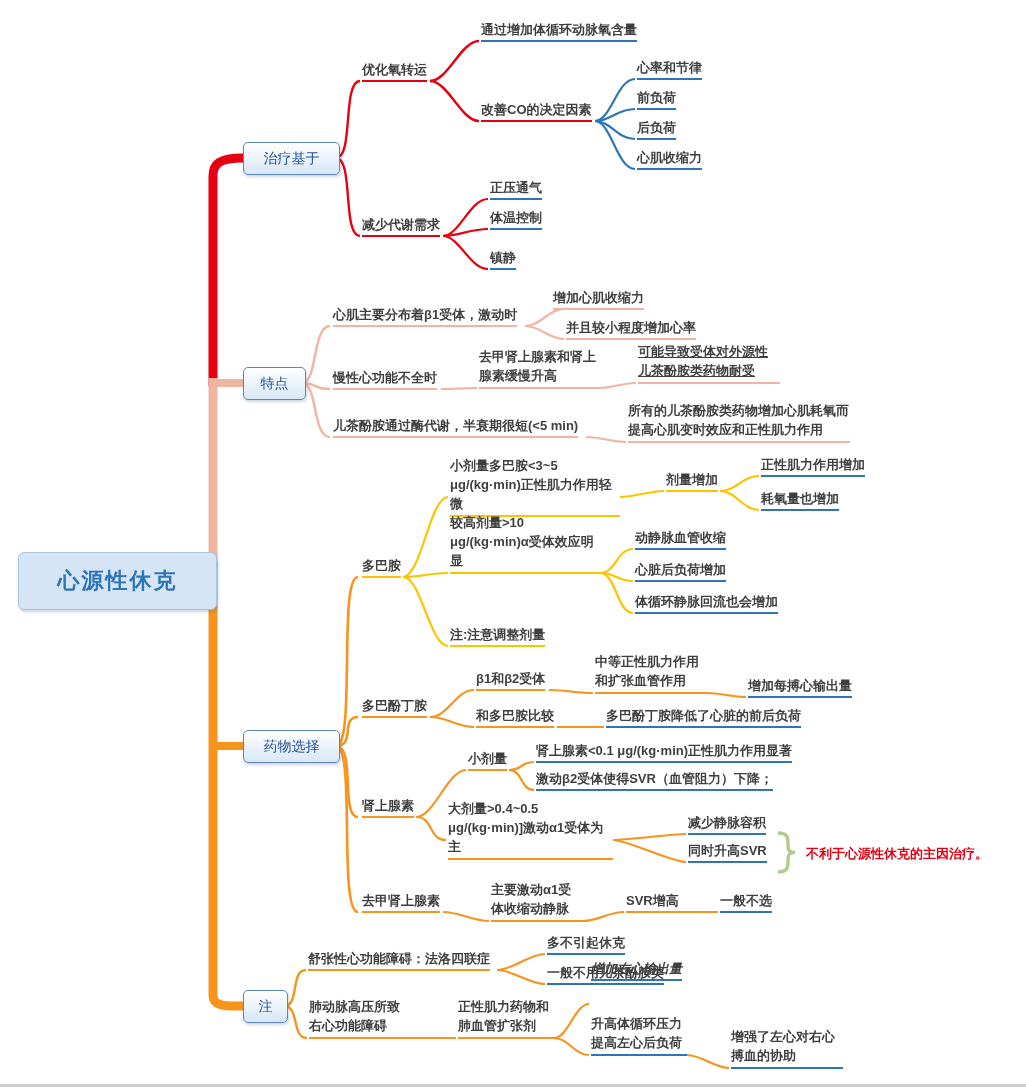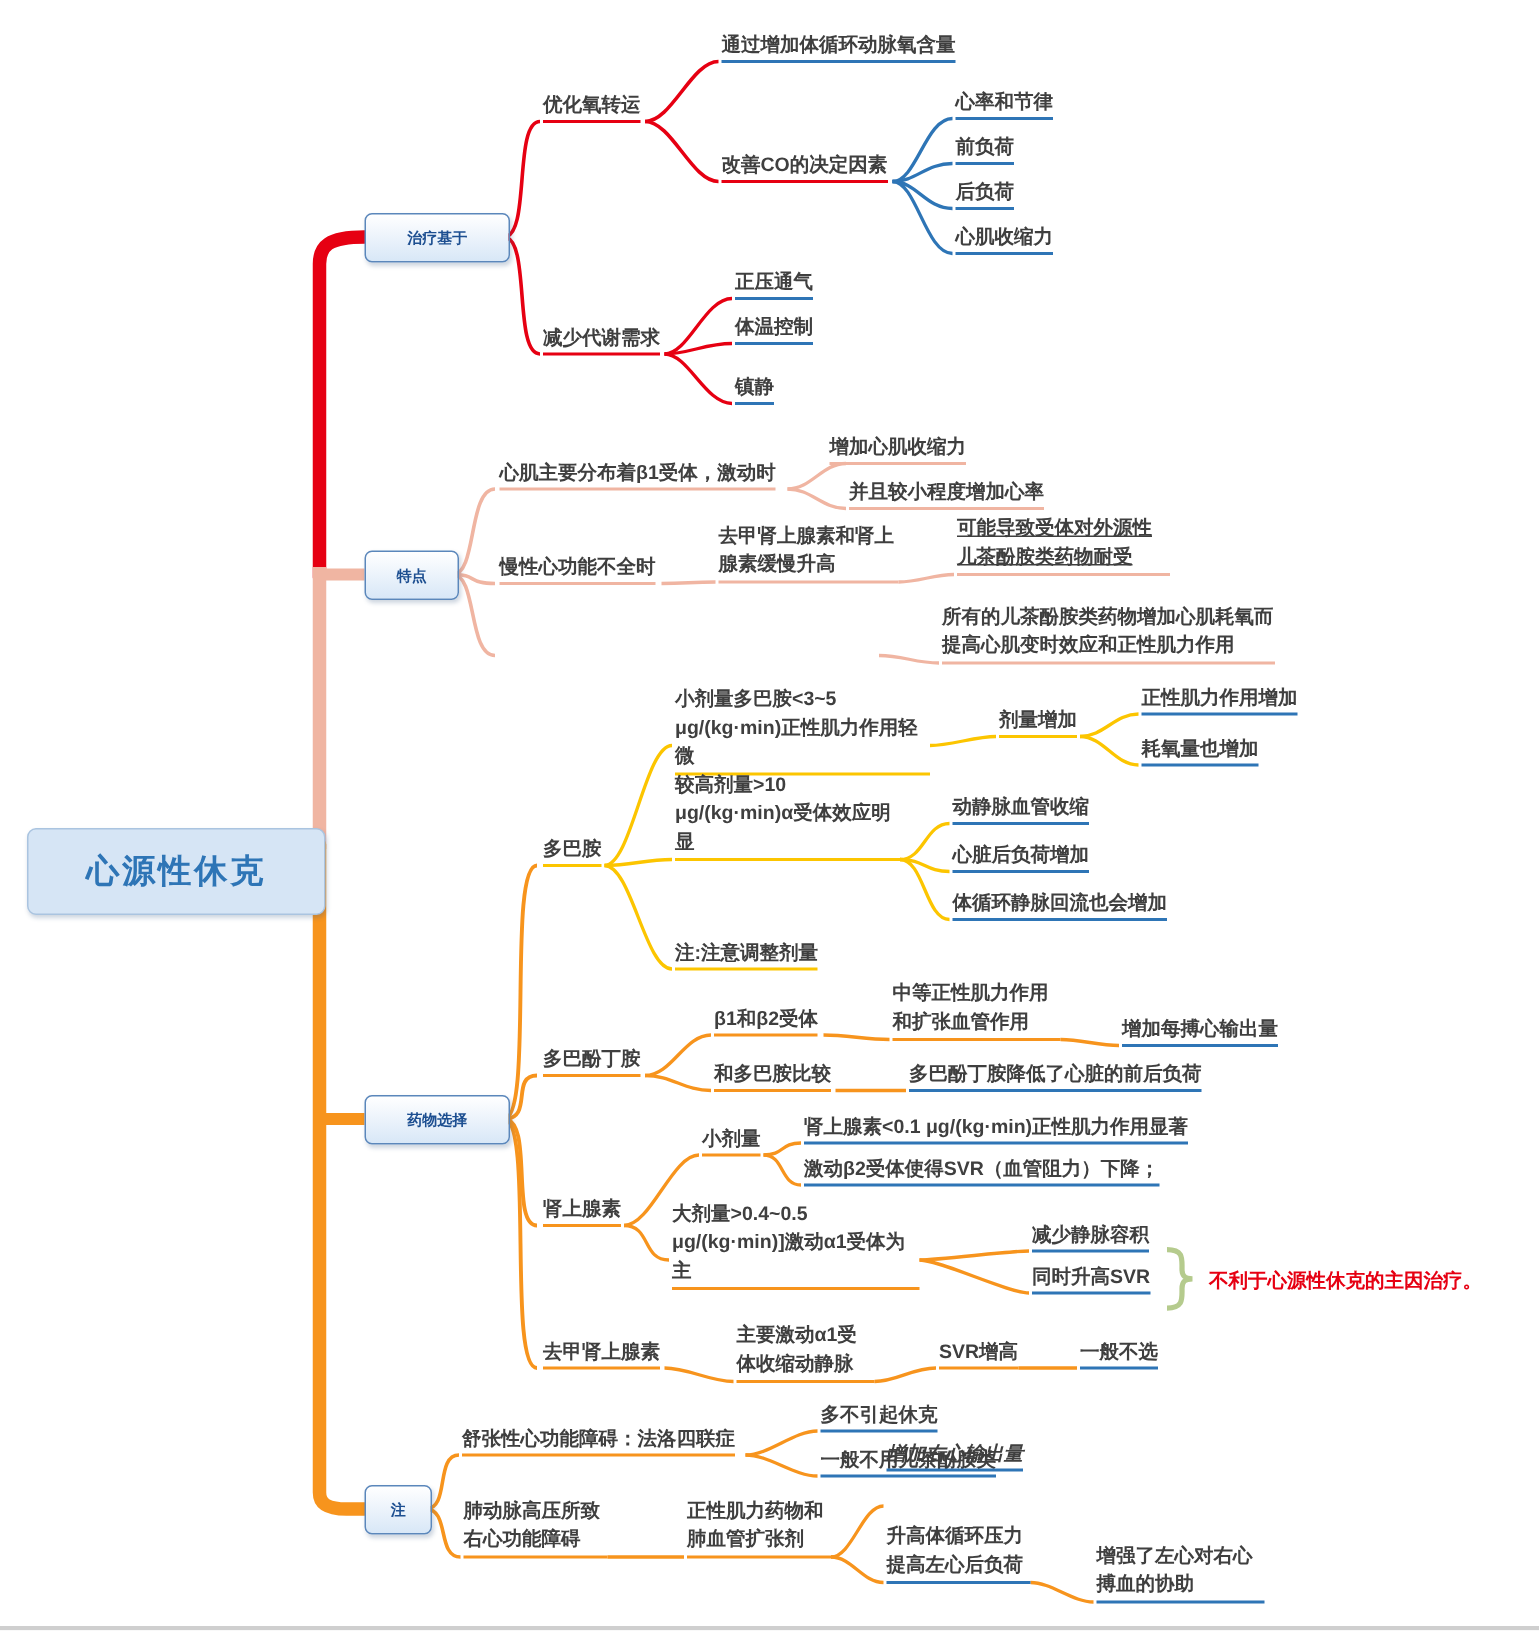--- a/index.html
+++ b/index.html
@@ -12,21 +12,21 @@
   .u-red{border-bottom:2.5px solid #e60012;}
   .u-blue{border-bottom:2.5px solid #2e75b6;}
   .u-salmon{border-bottom:2.5px solid #f0b5a2;}
   .u-orange{border-bottom:2.5px solid #f7941d;}
   .u-yellow{border-bottom:2.5px solid #fcc500;}
   .warn{color:#e60012;}
   .box{position:absolute;z-index:2;height:33px;box-sizing:border-box;
        display:flex;align-items:center;justify-content:center;
        border:1.5px solid #5b87bb;border-radius:5px;
        background:linear-gradient(#ffffff,#d8e7f7);
-       color:#1d4f91;font-weight:bold;font-size:10px;
+       color:#1d4f91;font-weight:normal;font-size:14px;
        box-shadow:1px 2px 3px rgba(60,90,130,.25);}
   .root-box{position:absolute;z-index:2;left:18px;top:552px;width:197px;height:56px;
        display:flex;align-items:center;justify-content:center;
        background:#d6e5f5;border:1px solid #aac4e0;border-radius:6px;
        color:#2e75b6;font-weight:bold;font-size:22px;letter-spacing:2px;
        box-shadow:1px 2px 3px rgba(60,90,130,.25);}
   .bottom-line{position:absolute;z-index:1;left:0;bottom:0;width:1026px;height:3px;background:#cfcfcf;}
 </style>
 </head>
 <body>
@@ -124,20 +124,21 @@
   <div class="t u-blue" style="left:490px;top:179px;">正压通气</div>
   <div class="t u-blue" style="left:490px;top:209px;">体温控制</div>
   <div class="t u-blue" style="left:490px;top:249px;">镇静</div>
 
   <div class="t u-salmon" style="left:333px;top:306px;">心肌主要分布着β1受体，激动时</div>
   <div class="t u-salmon" style="left:553px;top:289px;">增加心肌收缩力</div>
   <div class="t u-salmon" style="left:566px;top:319px;">并且较小程度增加心率</div>
   <div class="t u-salmon" style="left:333px;top:369px;">慢性心功能不全时</div>
   <div class="t wrap u-salmon" style="left:479px;top:347px;width:120px;">去甲肾上腺素和肾上腺素缓慢升高</div>
   <div class="t wrap u-salmon" style="left:638px;top:342px;width:142px;text-decoration:underline;">可能导致受体对外源性儿茶酚胺类药物耐受</div>
+  <div class="t u-salmon" style="left:333px;top:417px;">儿茶酚胺通过酶代谢，半衰期很短(&lt;5 min)</div>
   <div class="t wrap u-salmon" style="left:628px;top:401px;width:222px;">所有的儿茶酚胺类药物增加心肌耗氧而提高心肌变时效应和正性肌力作用</div>
 
   <div class="t u-yellow" style="left:362px;top:557px;">多巴胺</div>
   <div class="t wrap u-yellow" style="left:450px;top:456px;width:170px;">小剂量多巴胺&lt;3~5 μg/(kg·min)正性肌力作用轻微</div>
   <div class="t u-yellow" style="left:666px;top:471px;">剂量增加</div>
   <div class="t u-blue" style="left:761px;top:456px;">正性肌力作用增加</div>
   <div class="t u-blue" style="left:761px;top:490px;">耗氧量也增加</div>
   <div class="t wrap u-yellow" style="left:450px;top:513px;width:150px;">较高剂量&gt;10 μg/(kg·min)α受体效应明显</div>
   <div class="t u-blue" style="left:635px;top:529px;">动静脉血管收缩</div>
   <div class="t u-blue" style="left:635px;top:561px;">心脏后负荷增加</div>

